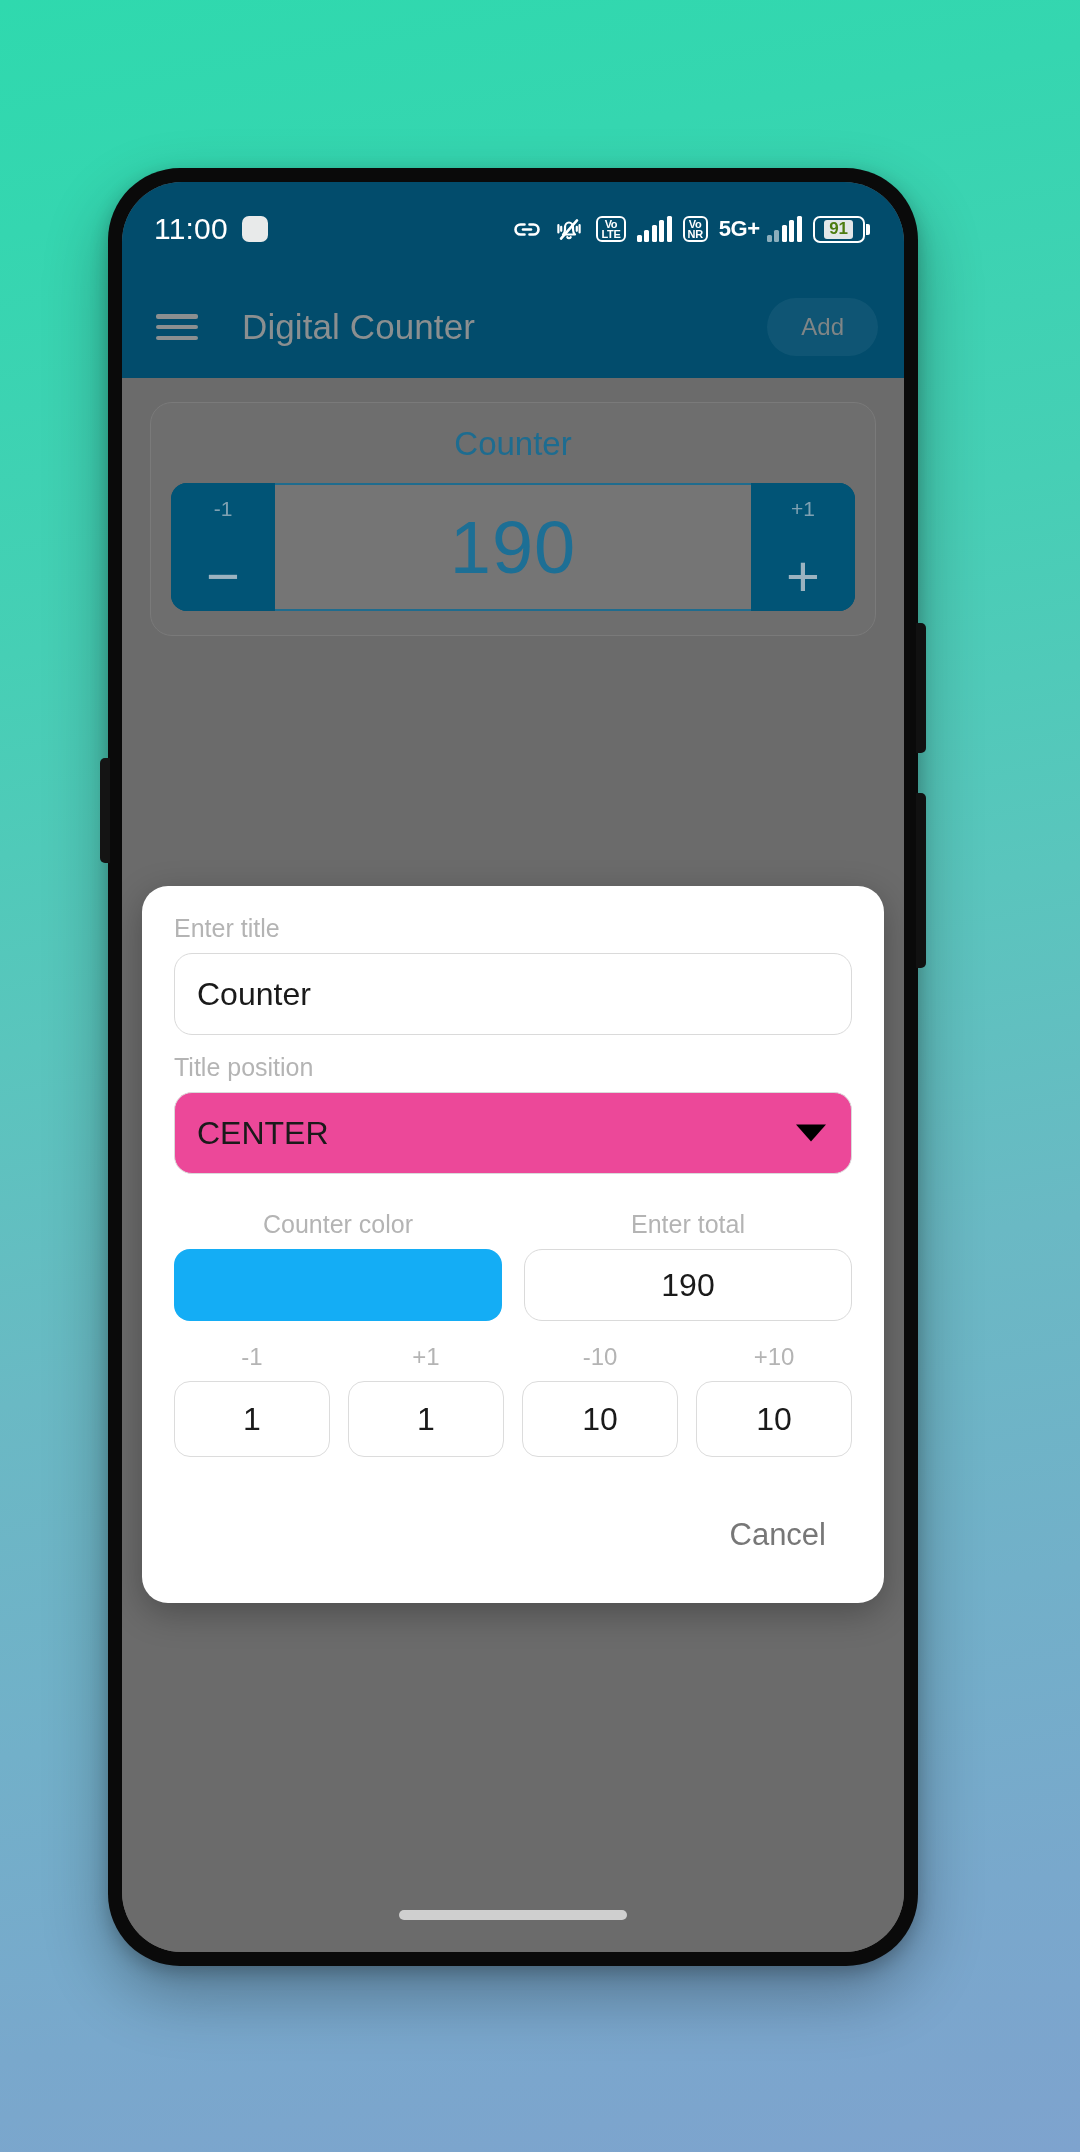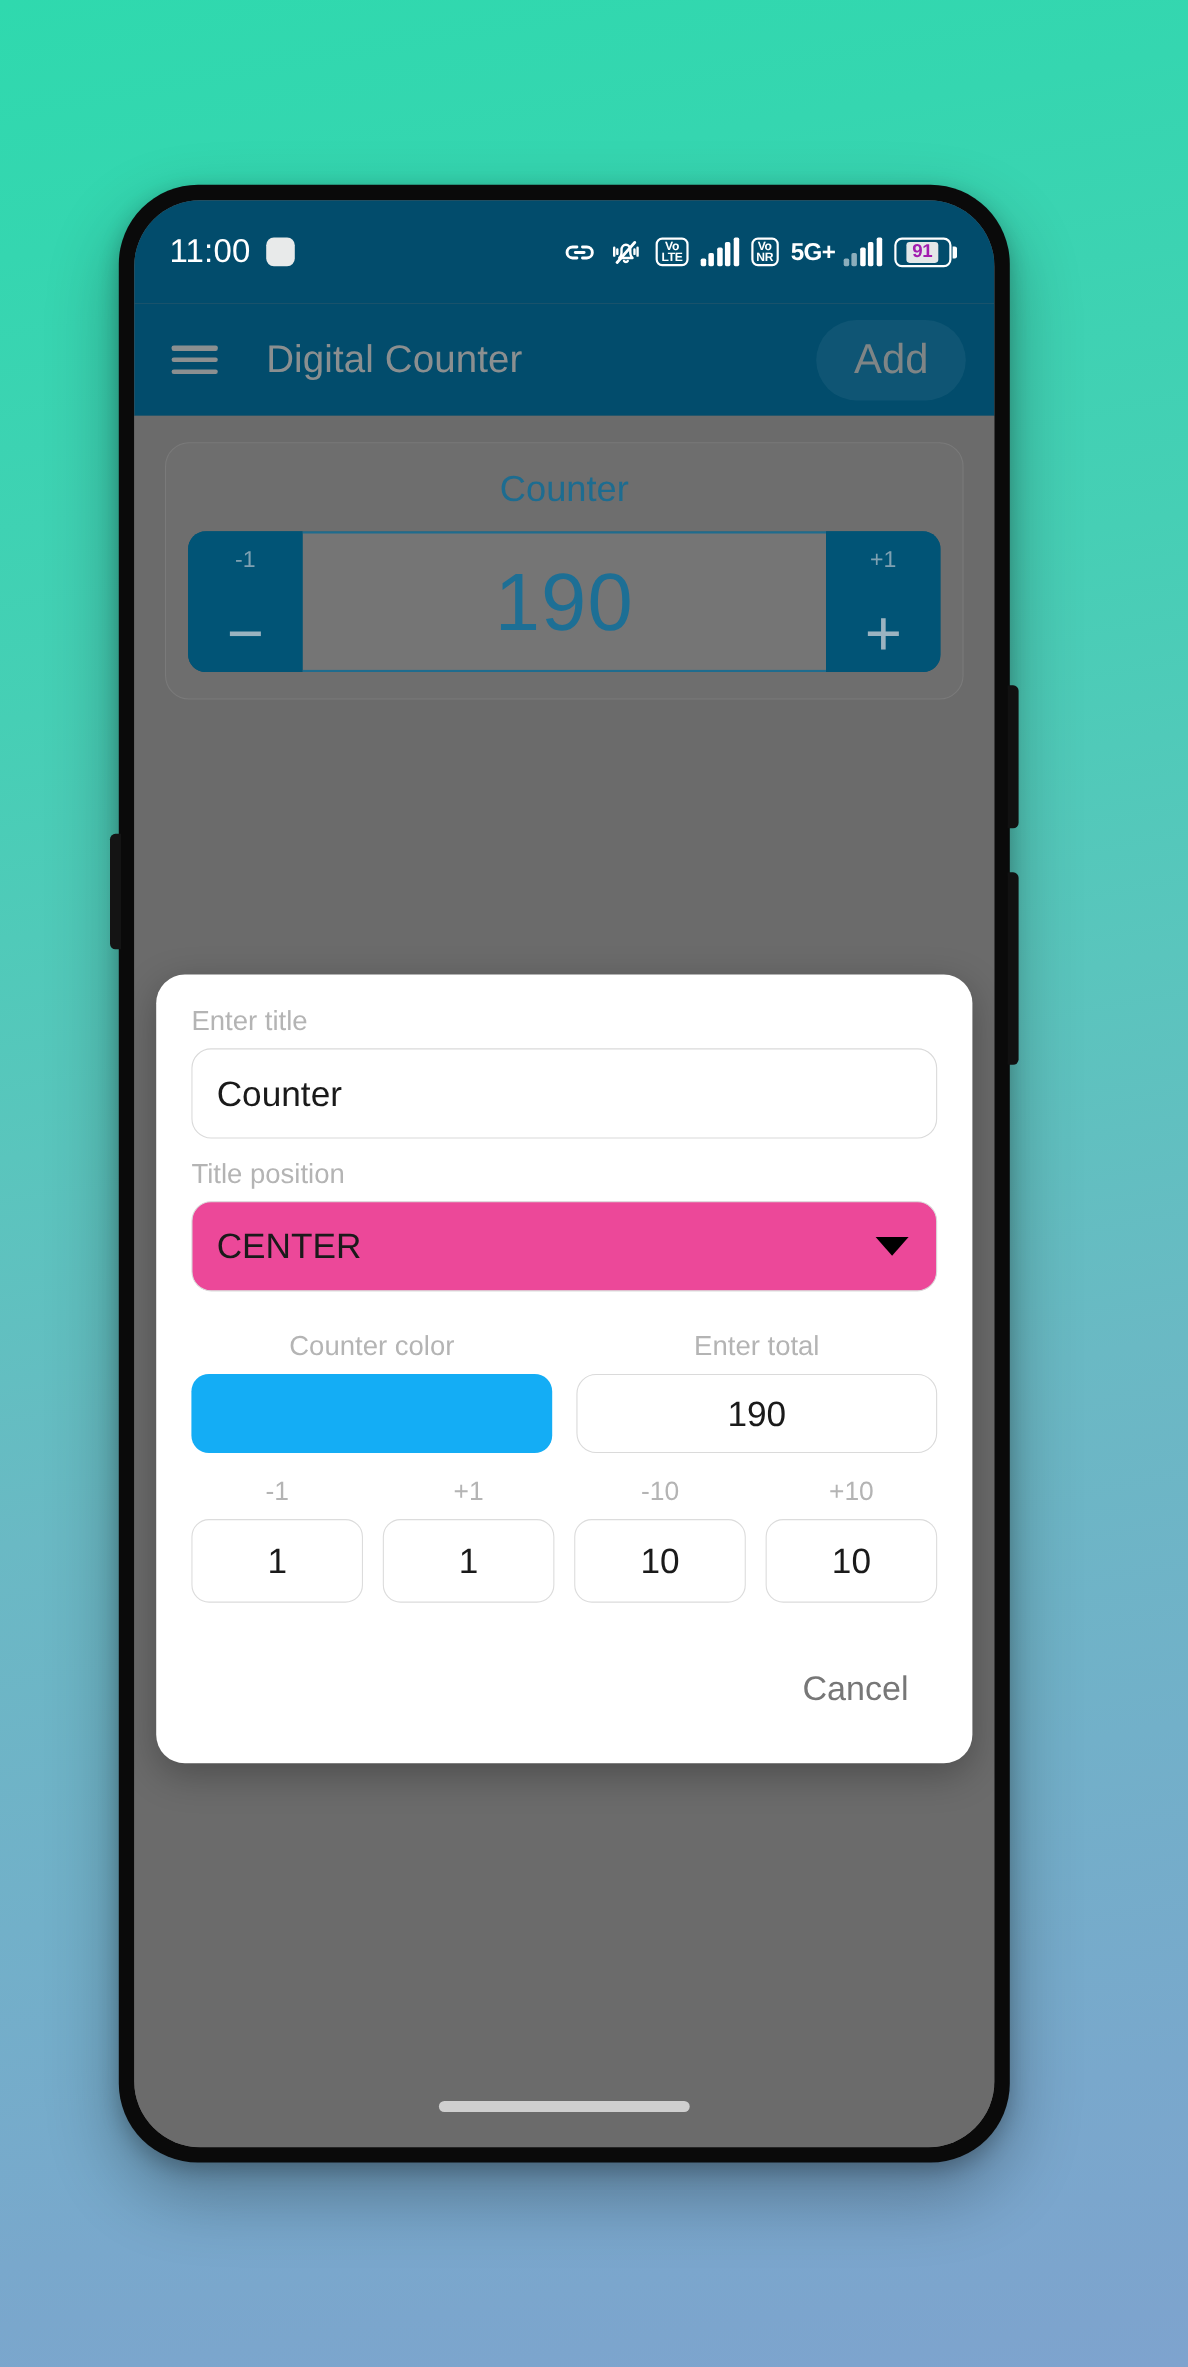--- a/index.html
+++ b/index.html
@@ -158,21 +158,21 @@
     background: #e3e7e8;
     border-radius: 3px;
     padding: 0 5px;
     height: 19px;
     display: flex;
     align-items: center;
   }
   .battery-level {
     font-size: 17px;
     font-weight: 700;
-    color: #a21caf;
+    color: #4d7c0f;
     letter-spacing: -0.2px;
   }
   .battery-cap {
     width: 4px; height: 11px;
     background: #fff;
     border-radius: 0 2px 2px 0;
     margin-left: 1.5px;
   }
 
   
@@ -202,21 +202,21 @@
     background: #8b8f90;
   }
   .app-title {
     margin-left: 44px;
     font-size: 35px;
     color: #8b8f90;
     letter-spacing: 0.1px;
   }
   .add-btn {
     margin-left: auto;
-    font-size: 38px;
+    font-size: 24px;
     color: #7f8586;
     background: rgba(255,255,255,0.055);
     border-radius: 44px;
     padding: 15px 34px;
     cursor: pointer;
   }
 
   
   .content {
     position: absolute;

